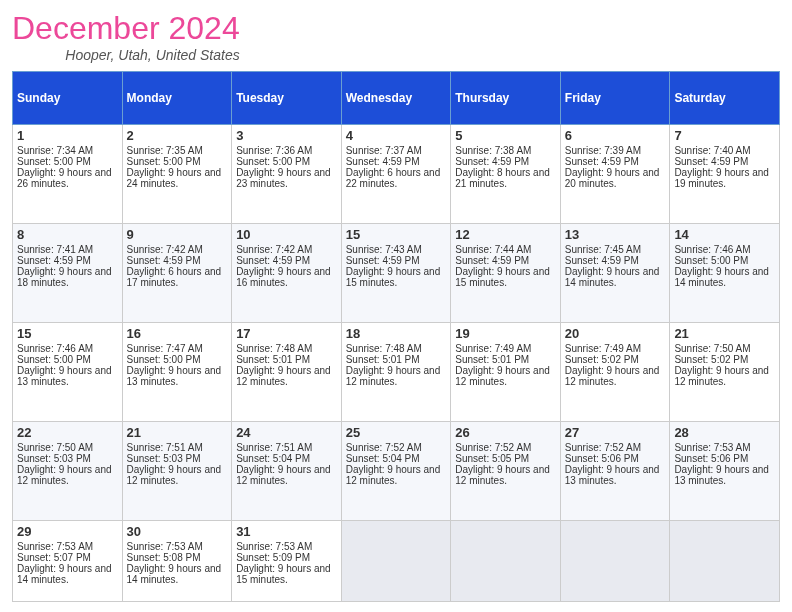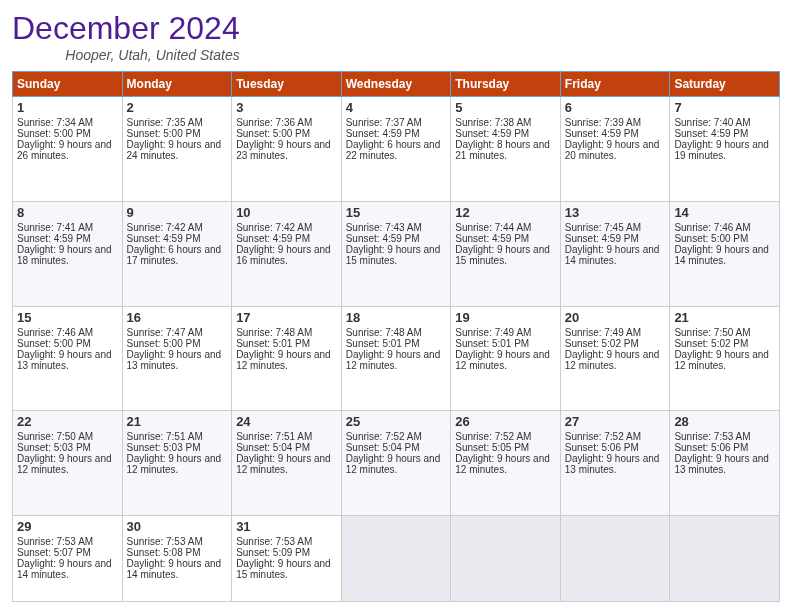--- a/index.html
+++ b/index.html
@@ -43,39 +43,39 @@
     }
     .logo-text span {
       color: #4a90d9;
     }
     .title-block {
       text-align: right;
     }
     .month-title {
       font-size: 32px;
       font-weight: normal;
-      color: #4c1d95;
+      color: #ec4899;
     }
     .location {
       font-size: 14px;
       color: #555;
       font-style: italic;
     }
     .calendar {
       flex: 1;
       border-collapse: collapse;
       width: 100%;
       table-layout: fixed;
     }
     .calendar th {
-      background: #c2410c;
+      background: #1d4ed8;
       color: #fff;
       font-weight: bold;
       font-size: 12px;
-      padding: 5px 4px;
+      padding: 19px 4px;
       text-align: left;
       border: 1px solid #6a9fd1;
     }
     .calendar td {
       border: 1px solid #ccc;
       vertical-align: top;
       padding: 3px 4px;
       font-size: 10px;
       color: #333;
       background: #fff;

